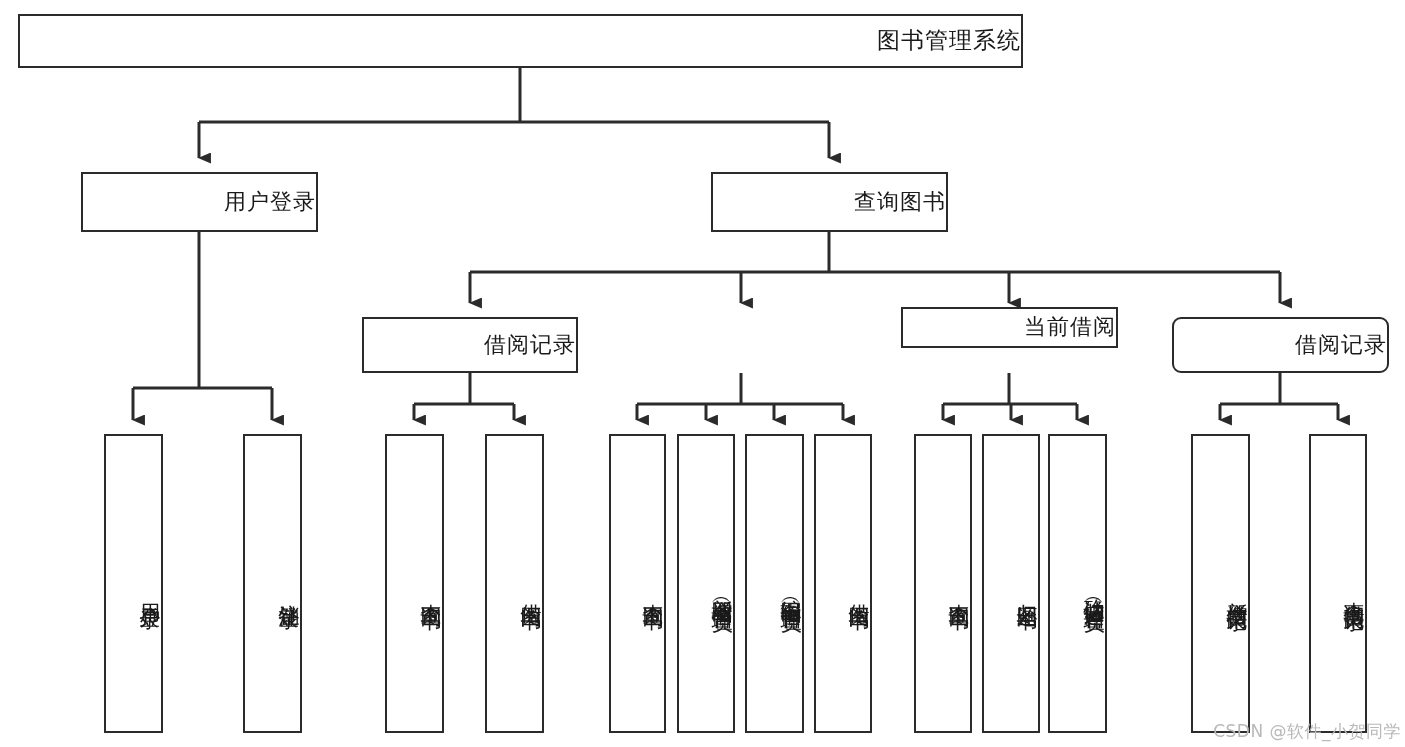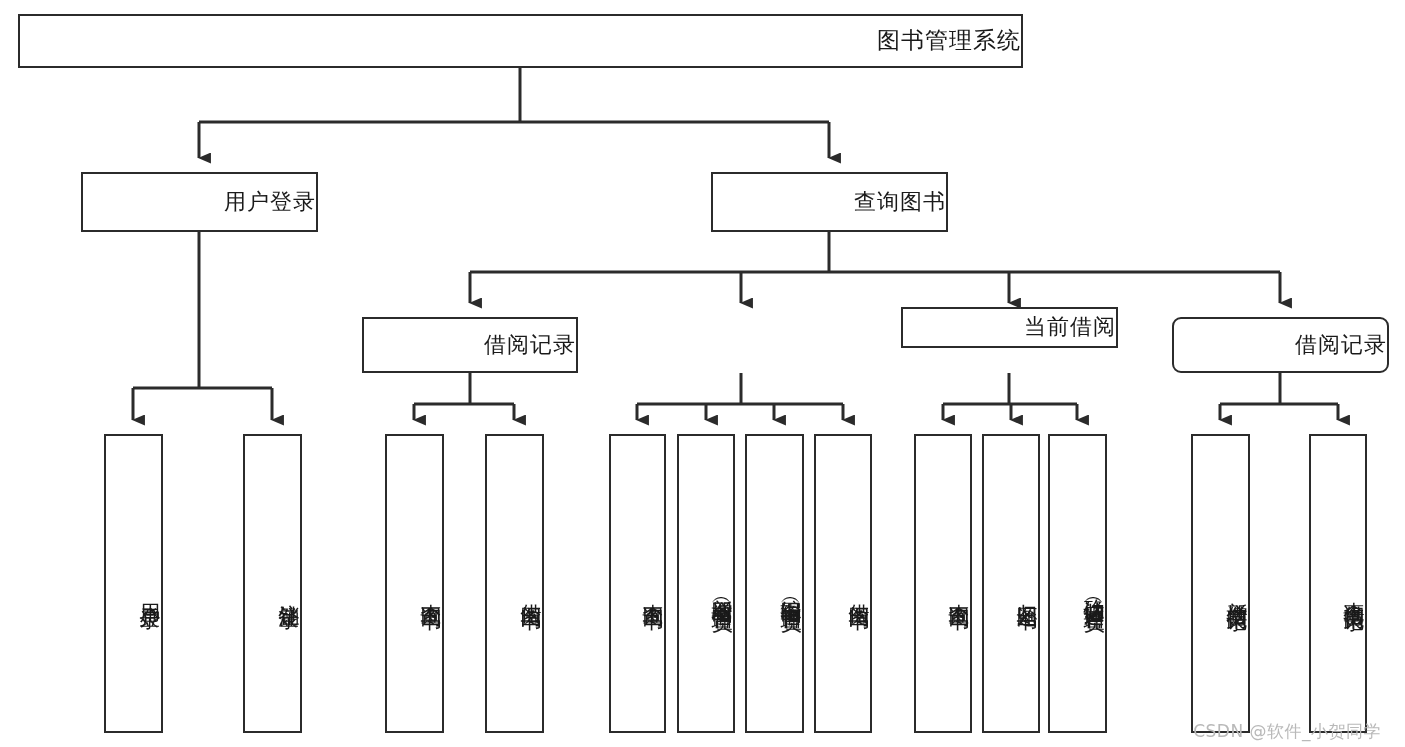--- a/index.html
+++ b/index.html
@@ -55,21 +55,21 @@
     padding-top: 14px;
     line-height: 1.05;
   }
   .node.vert .vlabel {
     writing-mode: vertical-rl;
     text-orientation: upright;
     white-space: nowrap;
   }
   .watermark {
     position: absolute;
-    right: 24px;
+    right: 4px;
     bottom: 4px;
     font-size: 17px;
     color: #b9b9b9;
     letter-spacing: 0.5px;
     z-index: 3;
     white-space: nowrap;
   }
 </style>
 </head>
 <body>

